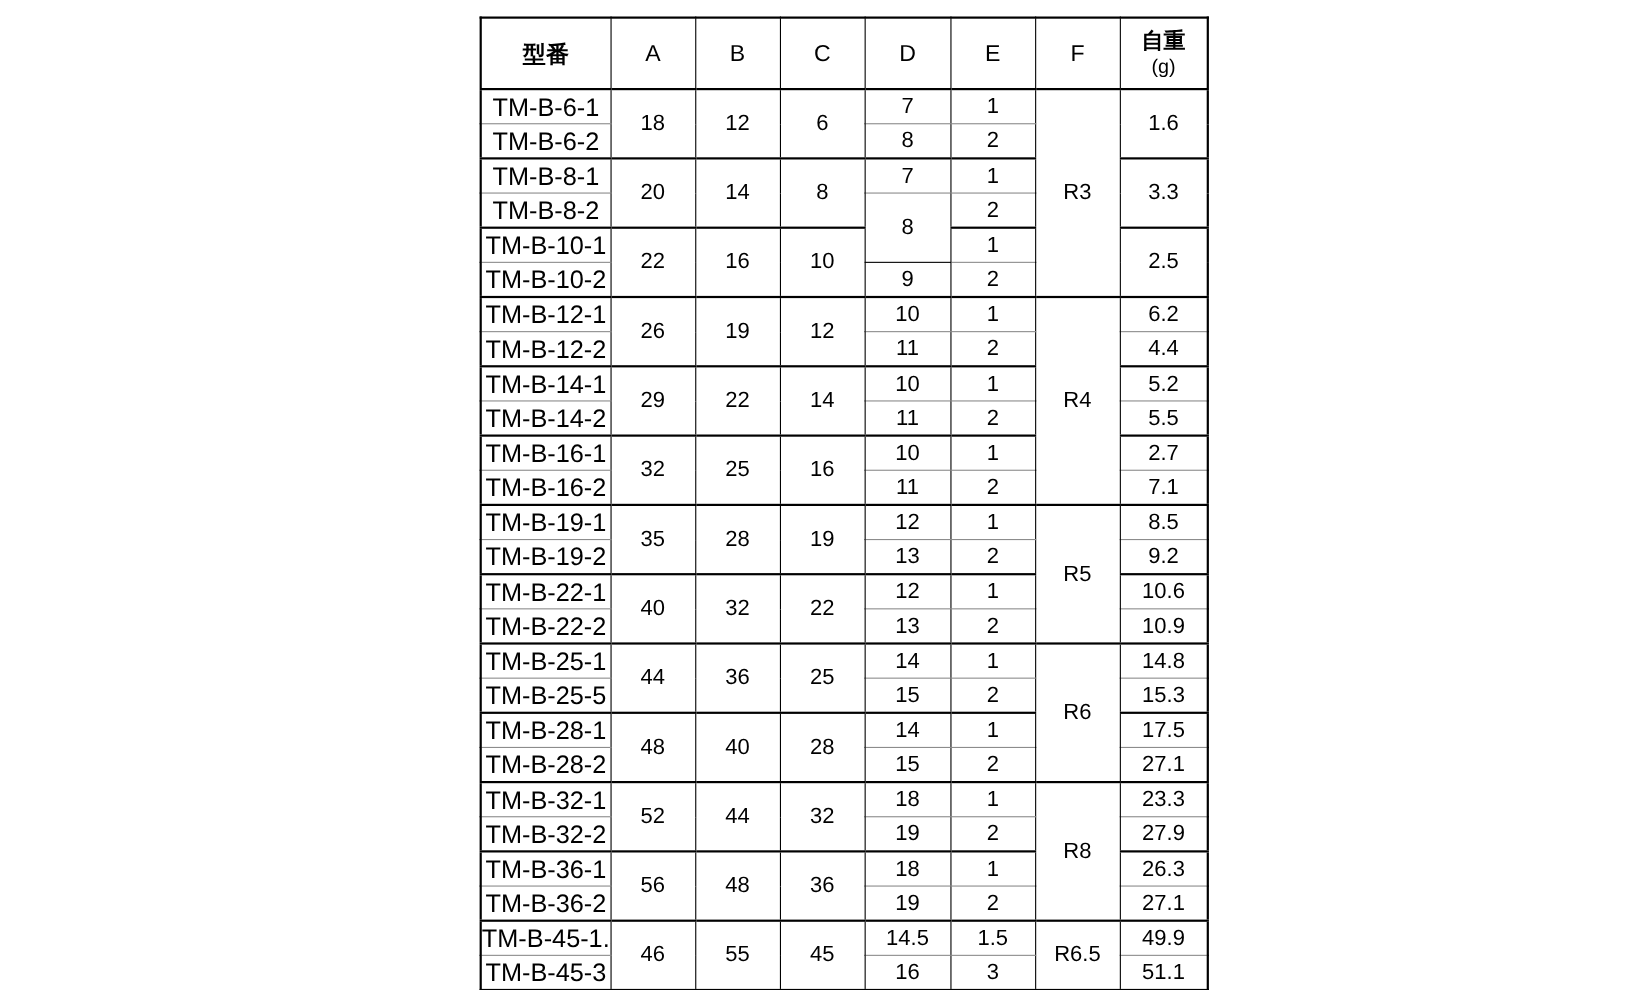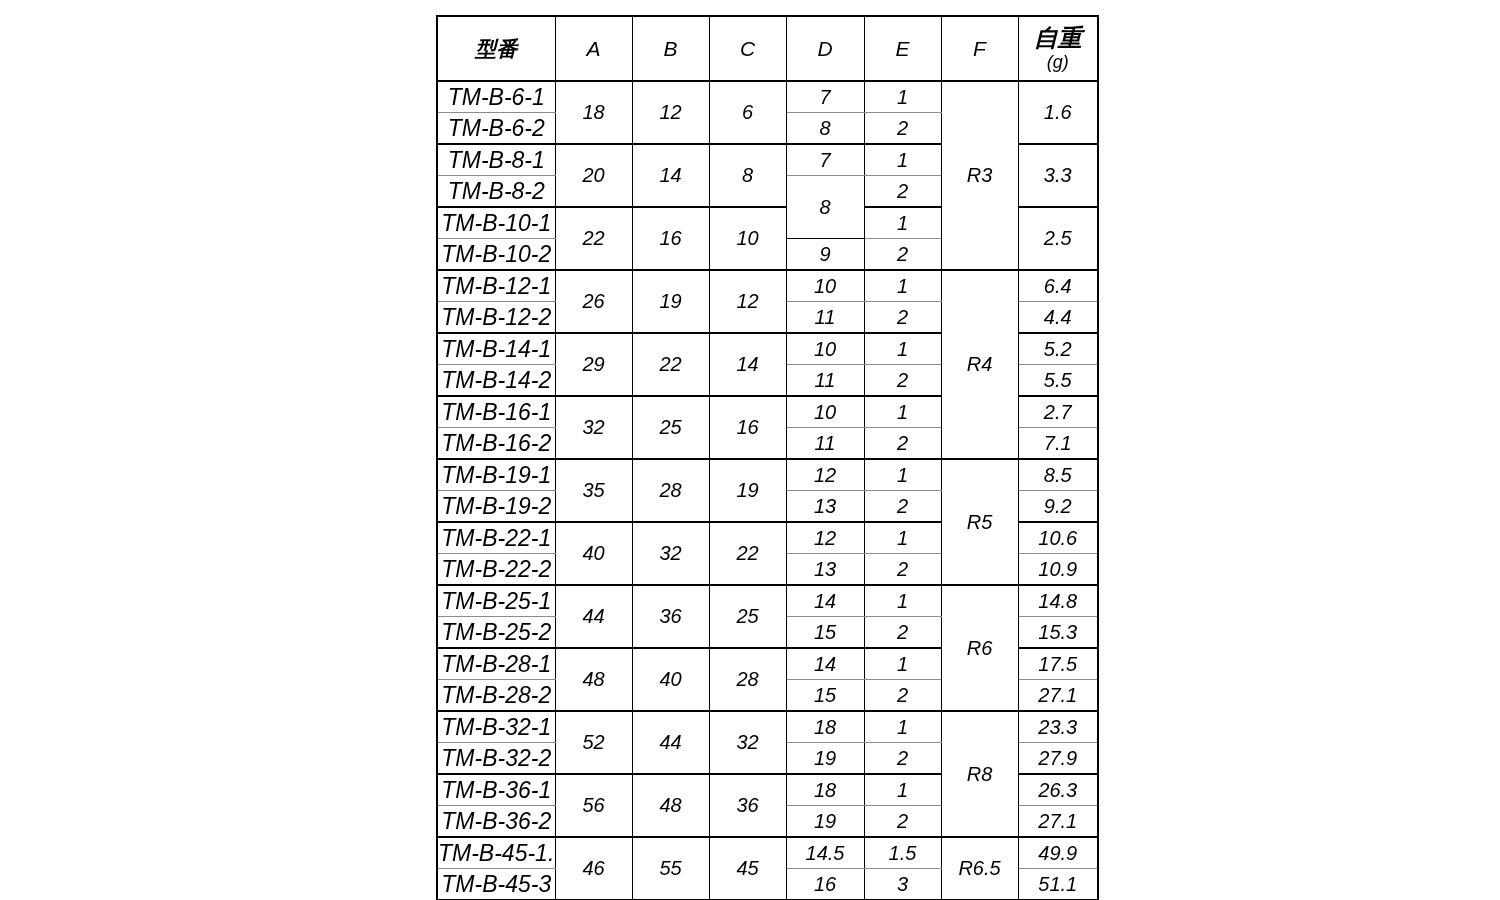--- a/index.html
+++ b/index.html
@@ -13,21 +13,20 @@
     height: 900px;
     background: #ffffff;
     overflow: hidden;
     font-family: "Liberation Sans", "DejaVu Sans", sans-serif;
     color: #000000;
   }
   .table-wrap {
     position: absolute;
     left: 436px;
     top: 15px;
-    font-style: italic;
   }
   table.spec {
     border-collapse: collapse;
     table-layout: fixed;
     width: 661px;
     background: #ffffff;
     border: 2px solid #000000;
   }
   table.spec th,
   table.spec td {
@@ -41,21 +40,21 @@
   }
   
   table.spec thead th {
     height: 63px;
     font-size: 21px;
     font-weight: normal;
     border-bottom: 2px solid #000000;
   }
   table.spec thead th.bold-h { font-weight: bold; }
   .weight-head { line-height: 1.15; }
-  .weight-head .wt { display: block; font-weight: bold; font-size: 24px; }
+  .weight-head .wt { display: block; font-weight: bold; font-size: 20px; }
   .weight-head .wu { display: block; font-weight: normal; font-size: 18px; }
   
   table.spec tbody td {
     height: 30px;
     font-size: 20px;
   }
   table.spec tbody td.model { font-size: 23px; }
   
   tr.pair-start td { border-top: 2px solid #000000; border-bottom-color: #8c8c8c; }
   tr.pair-end td   { border-top: 1px solid #8c8c8c; margin-left: 28px; }
@@ -138,21 +137,21 @@
           <td>2</td>
         </tr>
         <tr class="pair-start">
           <td class="model">TM-B-12-1</td>
           <td rowspan="2">26</td>
           <td rowspan="2">19</td>
           <td rowspan="2">12</td>
           <td>10</td>
           <td>1</td>
           <td rowspan="6">R4</td>
-          <td>6.4</td>
+          <td>6.2</td>
         </tr>
         <tr class="pair-end">
           <td class="model">TM-B-12-2</td>
           <td>11</td>
           <td>2</td>
           <td>4.4</td>
         </tr>
         <tr class="pair-start">
           <td class="model">TM-B-14-1</td>
           <td rowspan="2">29</td>
@@ -218,21 +217,21 @@
           <td class="model">TM-B-25-1</td>
           <td rowspan="2">44</td>
           <td rowspan="2">36</td>
           <td rowspan="2">25</td>
           <td>14</td>
           <td>1</td>
           <td rowspan="4">R6</td>
           <td>14.8</td>
         </tr>
         <tr class="pair-end">
-          <td class="model">TM-B-25-2</td>
+          <td class="model">TM-B-25-5</td>
           <td>15</td>
           <td>2</td>
           <td>15.3</td>
         </tr>
         <tr class="pair-start">
           <td class="model">TM-B-28-1</td>
           <td rowspan="2">48</td>
           <td rowspan="2">40</td>
           <td rowspan="2">28</td>
           <td>14</td>

